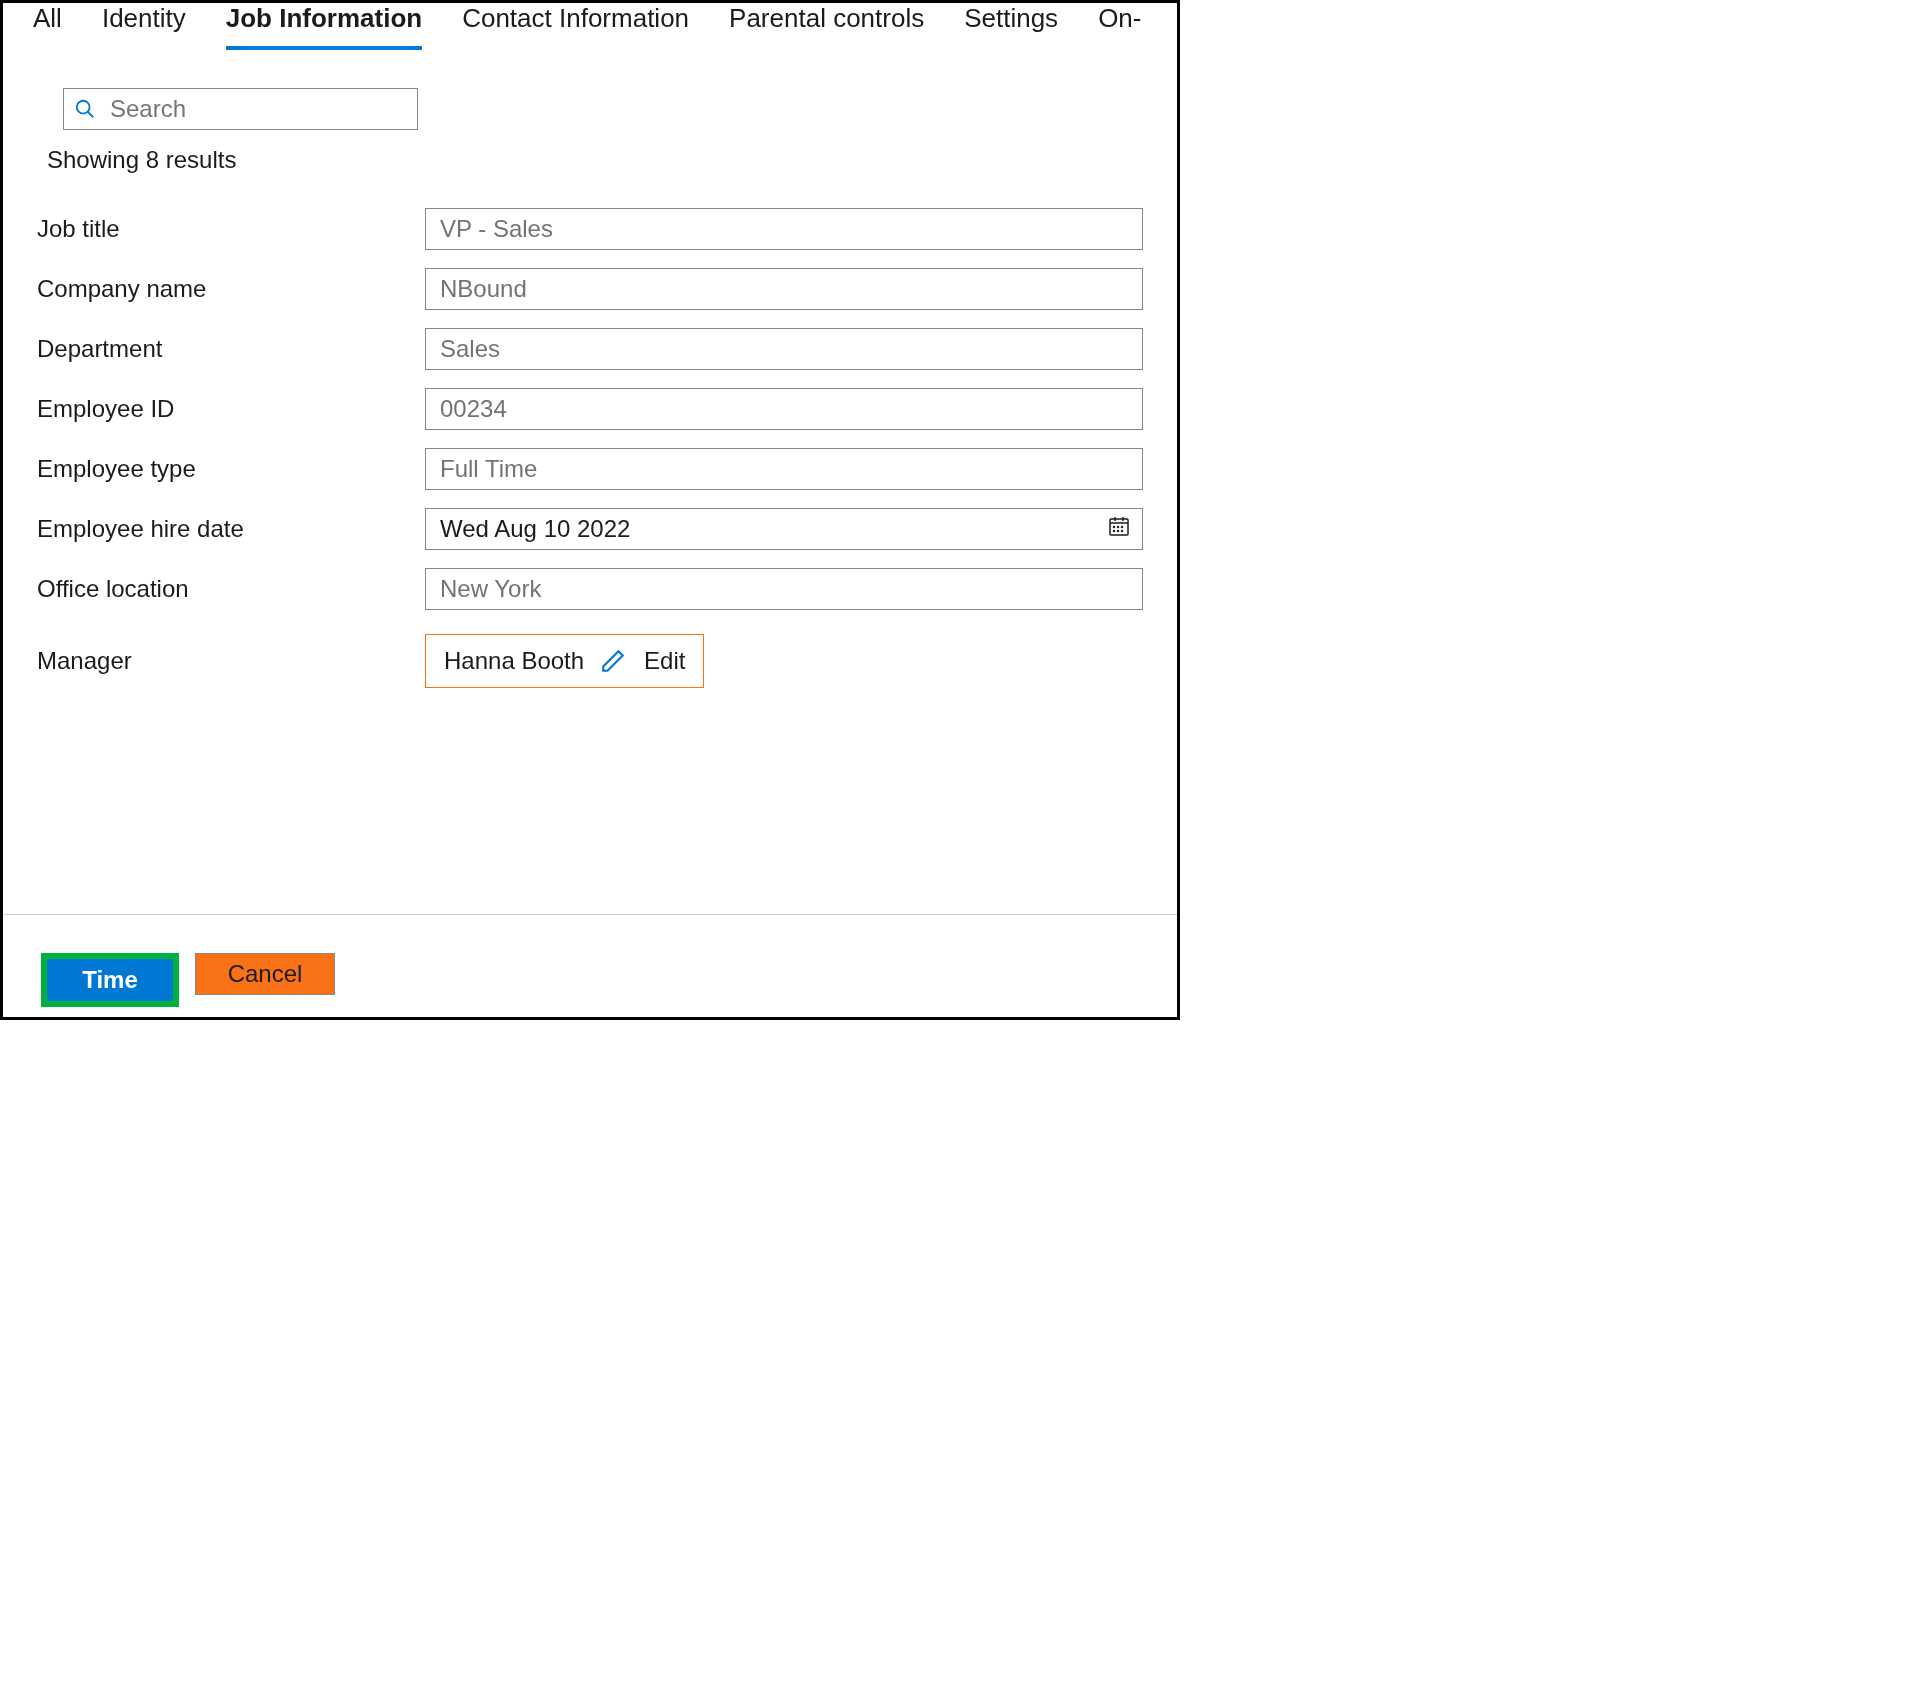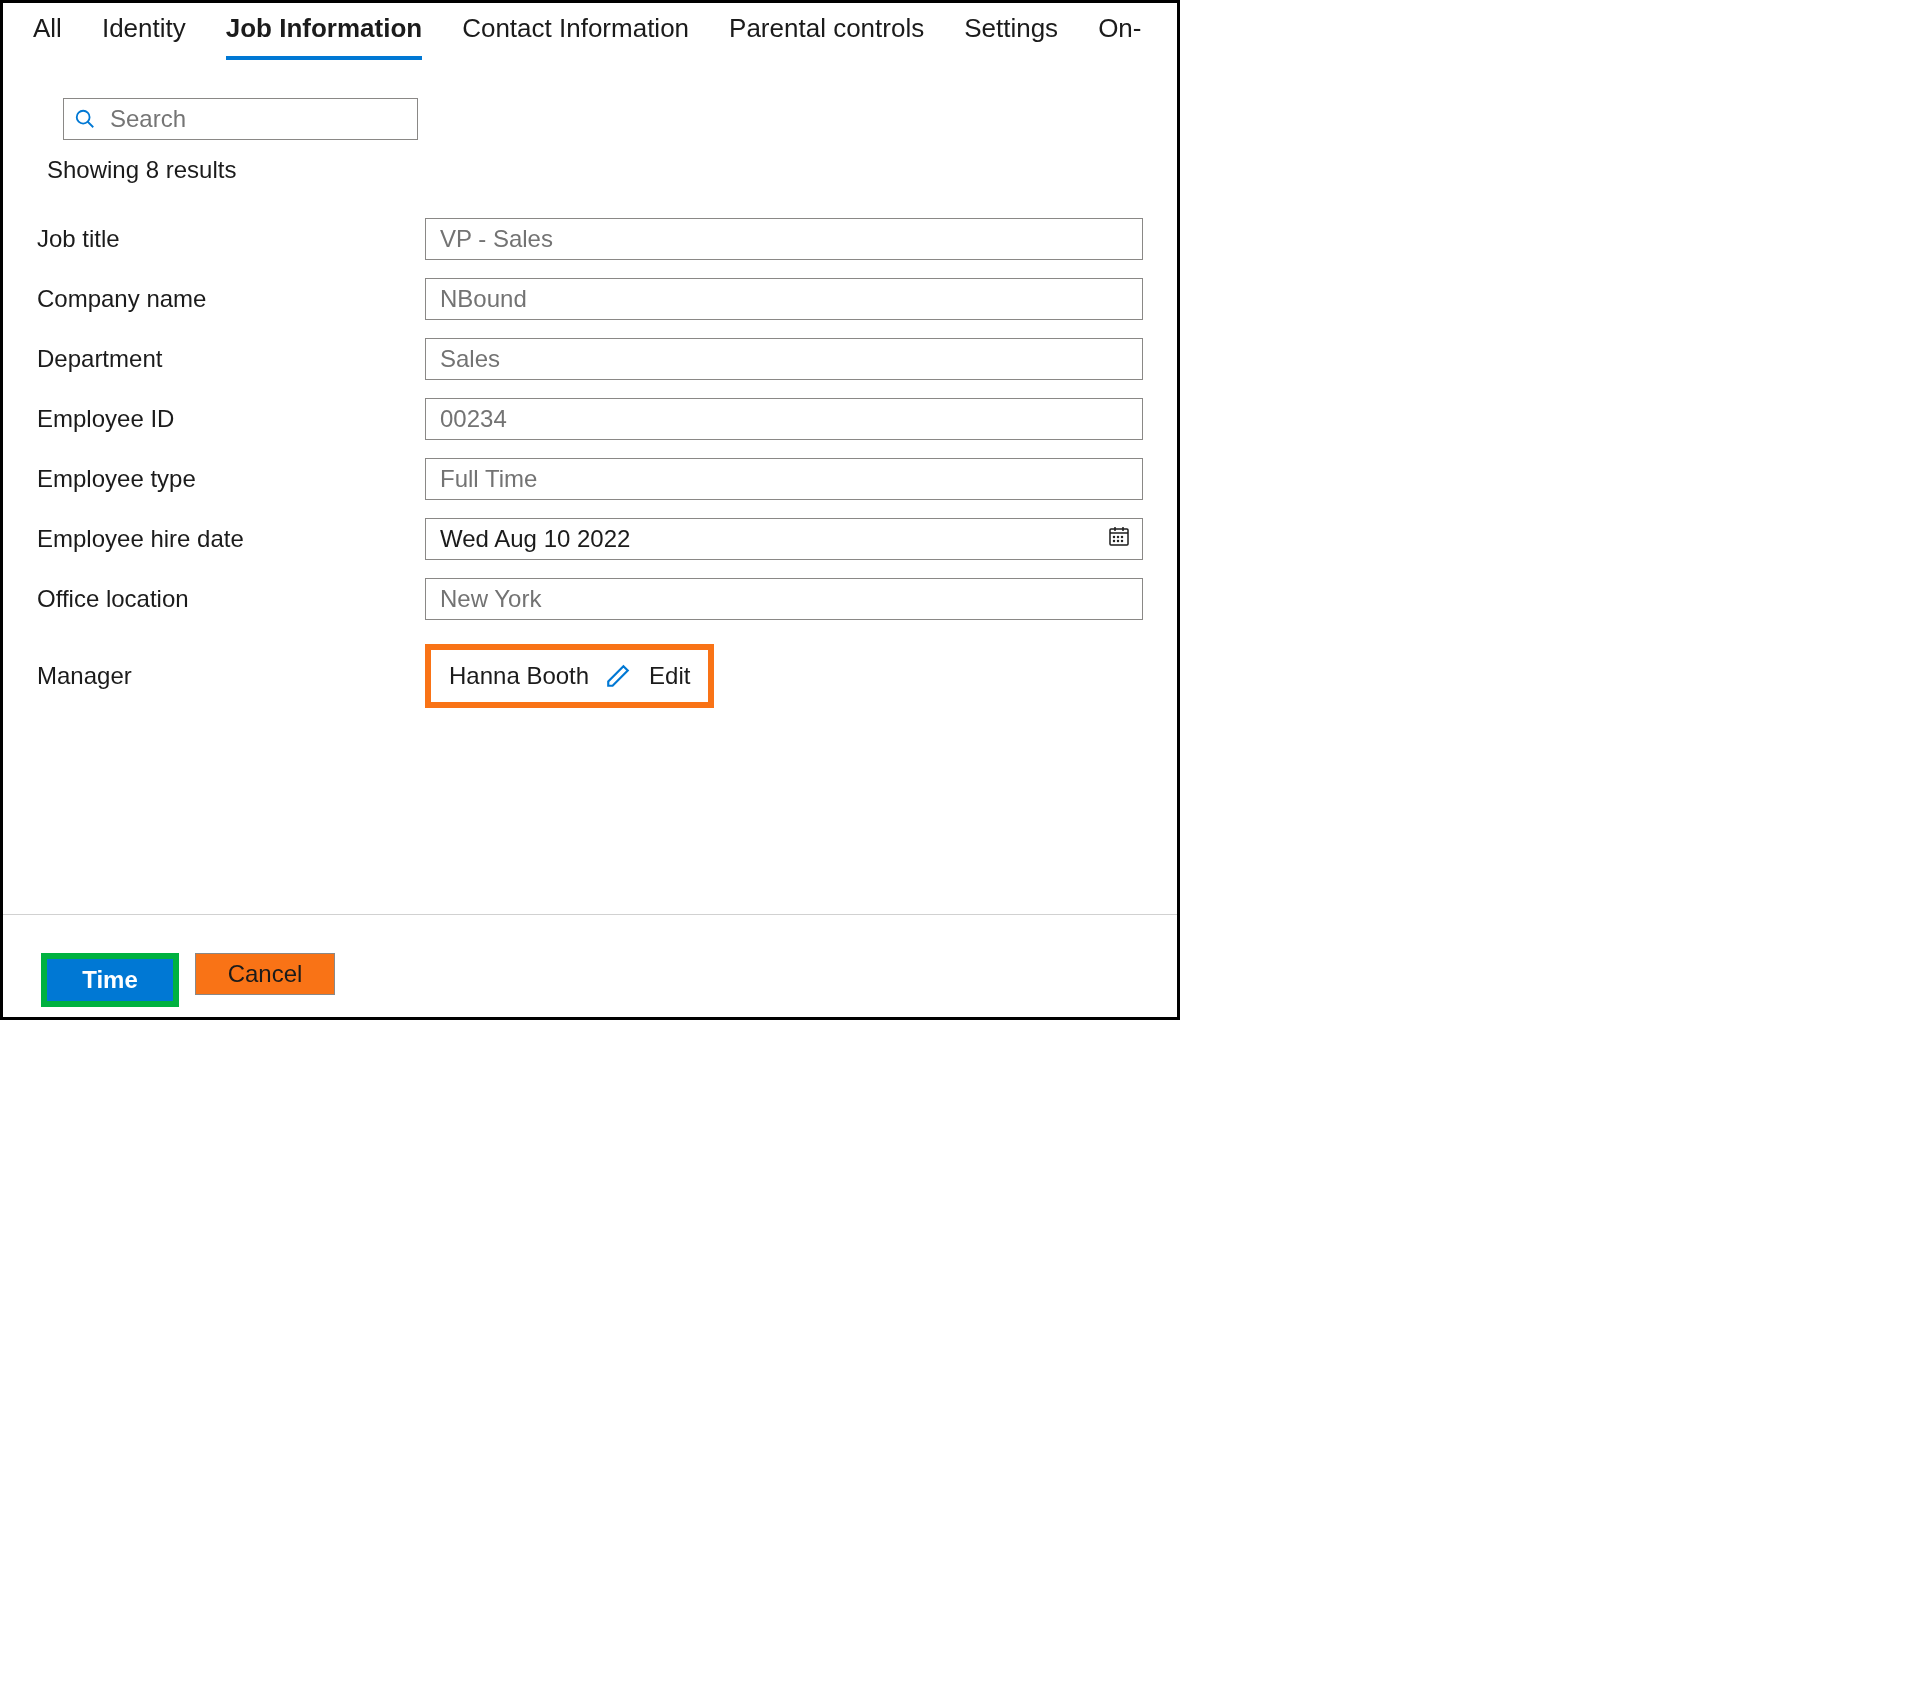--- a/index.html
+++ b/index.html
@@ -16,21 +16,21 @@
     border: 3px solid #000;
     margin: 0;
     position: relative;
     overflow: hidden;
     display: flex;
     flex-direction: column;
   }
   .tabs {
     display: flex;
     gap: 40px;
-    padding: 10px 30px 0 30px;
+    padding: 0 30px 0 30px;
     font-size: 26px;
   }
   .tab {
     padding-bottom: 12px;
     cursor: pointer;
     white-space: nowrap;
   }
   .tab.active {
     font-weight: 600;
     border-bottom: 4px solid #0078d4;
@@ -111,21 +111,21 @@
   }
   .manager-row {
     display: flex;
     align-items: center;
     margin-top: 6px;
   }
   .manager-value-group {
     display: flex;
     align-items: center;
     gap: 12px;
-    border: 6px solid #f97316;
+    border: 1px solid #f97316;
     padding: 12px 18px;
   }
   .edit-icon {
     color: #0078d4;
     display: flex;
     margin-left: 4px;
   }
   .edit-text {
     color: #1b1b1b;
     margin-left: 6px;

